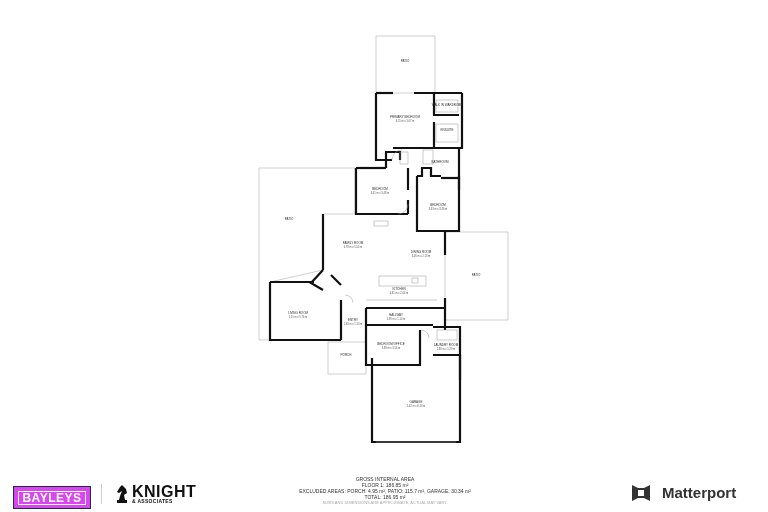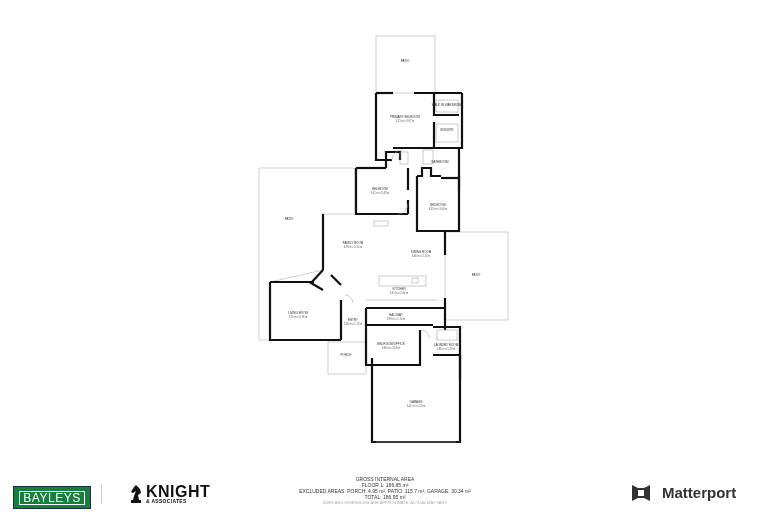--- a/index.html
+++ b/index.html
@@ -2,24 +2,24 @@
 <html><head>
 <meta charset="utf-8">
 <style>
   html, body { margin:0; padding:0; background:#ffffff; }
   body { width:768px; height:512px; position:relative; overflow:hidden; font-family:"Liberation Sans", sans-serif; }
   #plan { position:absolute; left:0; top:0; }
   .lbl { font-family:"Liberation Sans", sans-serif; font-size:3px; fill:#333; text-anchor:middle; }
   .dim { font-family:"Liberation Sans", sans-serif; font-size:2.6px; fill:#555; text-anchor:middle; }
   .footer-text { position:absolute; left:280px; top:476px; width:210px; text-align:center; color:#333; font-size:5px; line-height:6px; }
   .footer-text .note { color:#aaa; font-size:4px; }
-  .bayleys { position:absolute; left:13px; top:486px; width:78px; height:23px; background:#15803d; border:1px solid #1d2b47; box-sizing:border-box; color:#fff; font-weight:normal; font-size:12px; letter-spacing:0.5px; display:flex; align-items:center; justify-content:center; }
+  .bayleys { position:absolute; left:13px; top:486px; width:78px; height:23px; background:#d946ef; border:1px solid #1d2b47; box-sizing:border-box; color:#fff; font-weight:bold; font-size:12px; letter-spacing:0.5px; display:flex; align-items:center; justify-content:center; }
   .bayleys-inner { border:1px solid #fff; padding:0 3px; line-height:12px; }
   .divider { position:absolute; left:101px; top:484px; width:1px; height:20px; background:#ccc; }
-  .knight { position:absolute; left:128px; top:483px; height:22px; display:flex; align-items:center; }
+  .knight { position:absolute; left:114px; top:483px; height:22px; display:flex; align-items:center; }
   .knight-name { font-weight:bold; font-size:16px; color:#111; letter-spacing:0.5px; line-height:15px; }
   .knight-sub { font-size:5px; font-weight:bold; color:#111; letter-spacing:0.3px; line-height:5px; }
   .matterport { position:absolute; left:632px; top:484px; display:flex; align-items:center; gap:12px; }
   .matterport-name { font-size:15px; font-weight:bold; color:#333; }
 </style>
 </head>
 <body>
 
 <svg id="plan" width="768" height="470" viewBox="0 0 768 470" xmlns="http://www.w3.org/2000/svg">
 

